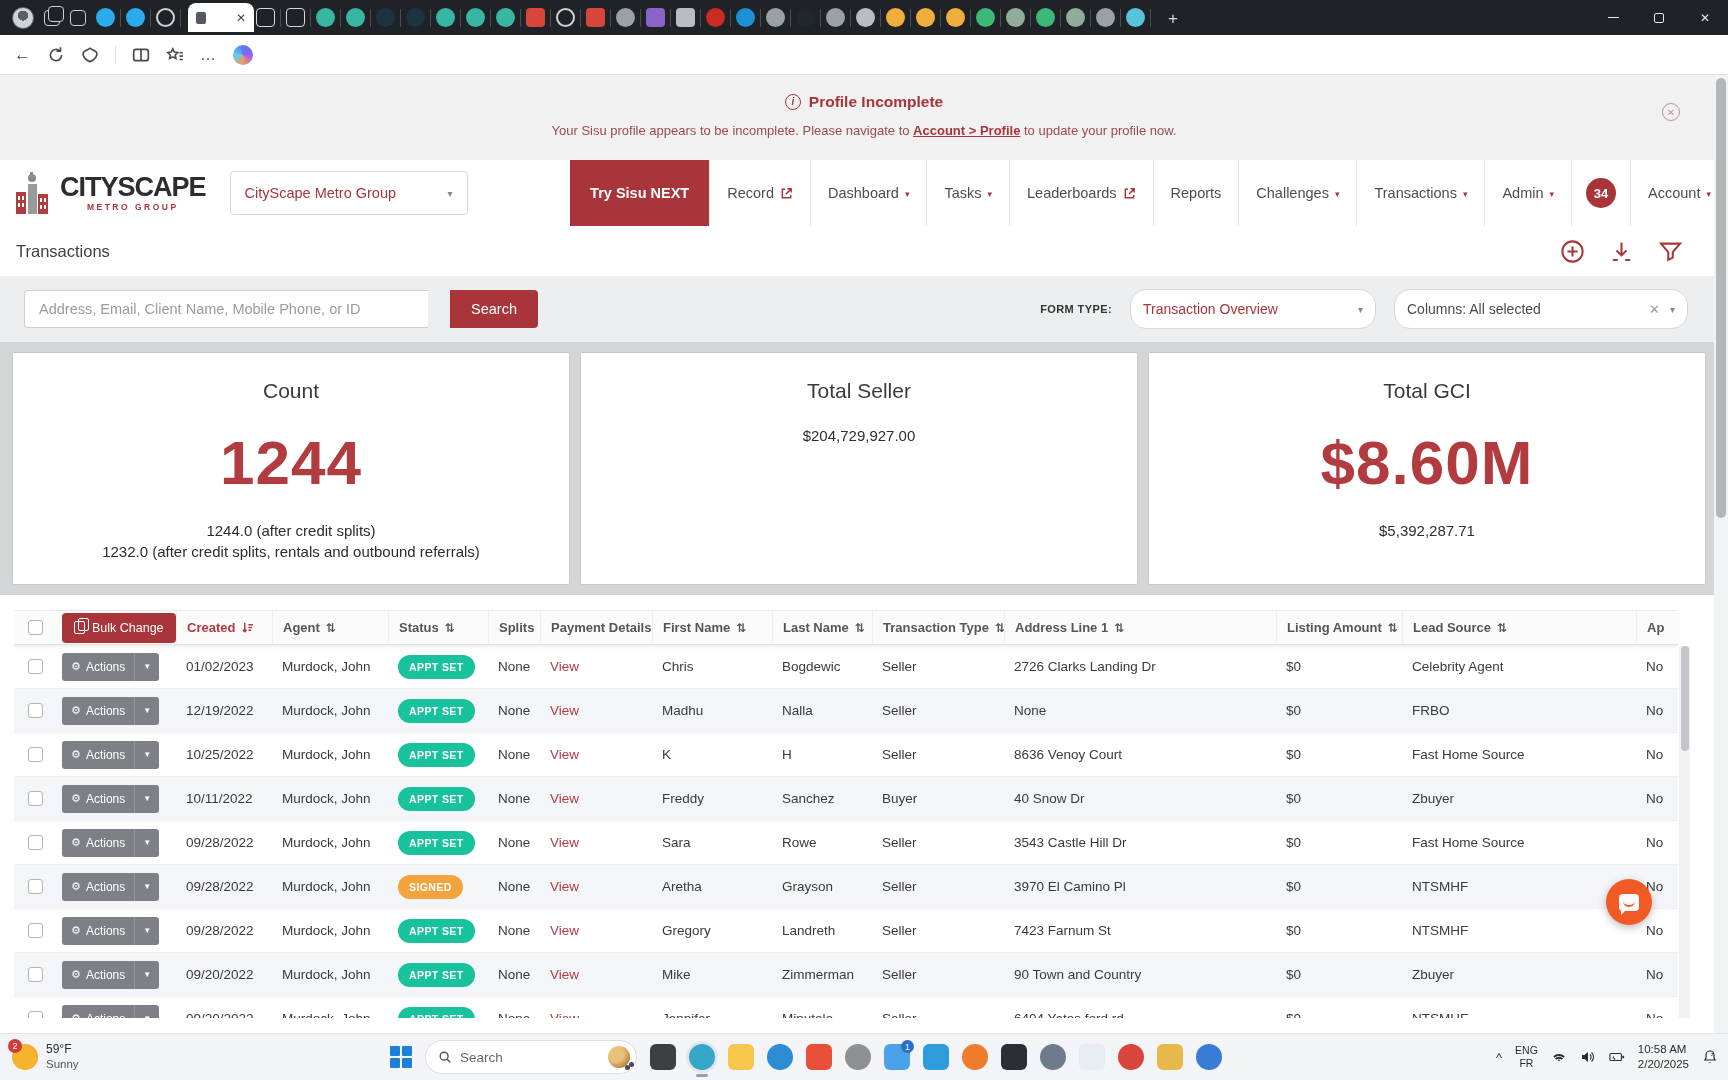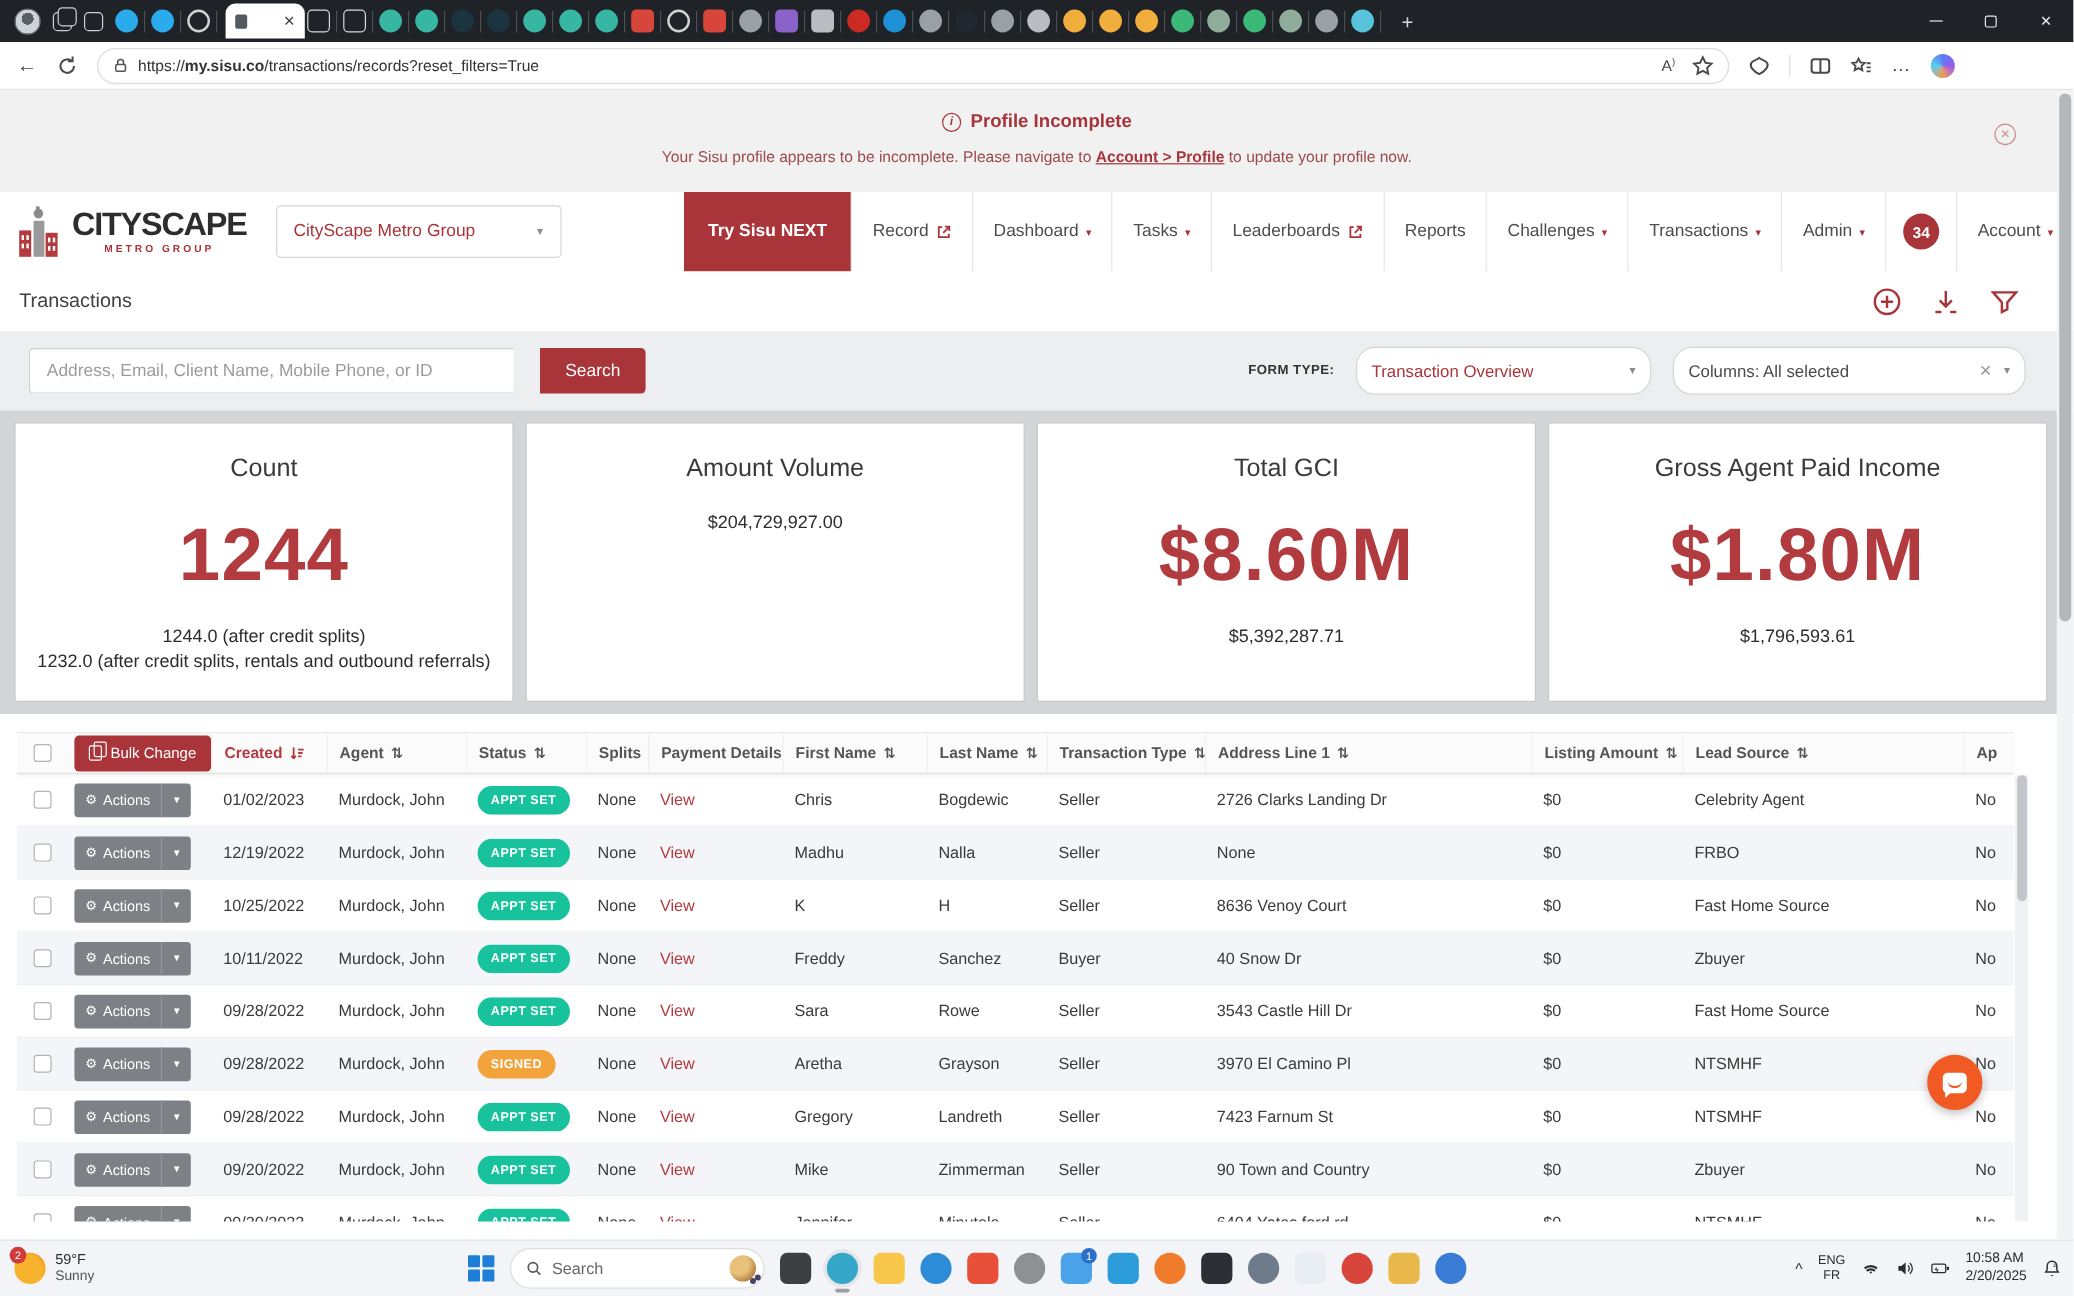--- a/index.html
+++ b/index.html
@@ -246,33 +246,20 @@
       </div>
     <div class="wc">✕</div>
   </div>
 </div>
 
 <div class="btoolbar">
   <span class="nav-glyph">←</span>
   <svg class="tool-ic" viewBox="0 0 16 16" fill="none" stroke="currentColor" stroke-width="1.5">
       <path d="M13 8a5 5 0 1 1-1.5-3.5M12 1v3.5h-3.5"></path>
     </svg>
-  <div class="urlpill">
-    <svg class="tool-ic" style="width:13px;height:13px" viewBox="0 0 16 16" fill="none" stroke="#555" stroke-width="1.6">
-        <rect x="3" y="7" width="10" height="7" rx="1.5"></rect>
-        <path d="M5 7V5a3 3 0 0 1 6 0v2"></path>
-      </svg>
-    <span class="url-text"><span>https://</span><b>my.sisu.co</b><span>/transactions/records?reset_filters=True</span></span>
-    <span class="pill-right">
-      <span style="font-size:13px;color:#4a4a4a"><span>A</span><sup style="font-size:8px">)</sup></span>
-      <svg class="tool-ic" viewBox="0 0 16 16" fill="none" stroke="currentColor" stroke-width="1.4">
-          <path d="M8 1.5l2 4.1 4.5.6-3.3 3.1.8 4.4L8 11.6l-4 2.1.8-4.4L1.5 6.2 6 5.6z"></path>
-        </svg>
-    </span>
-  </div>
   <div class="toolbar-right">
     <svg class="tool-ic" viewBox="0 0 16 16" fill="none" stroke="currentColor" stroke-width="1.5">
         <path d="M8 2c2 2 5 1.5 6 4s-1.5 6-6 8C3.5 12 1 8.5 2 6s4-2 6-4z"></path>
       </svg>
     <span class="vbar"></span>
     <svg class="tool-ic" viewBox="0 0 16 16" fill="none" stroke="currentColor" stroke-width="1.5">
         <rect x="1.5" y="3" width="13" height="10" rx="2"></rect>
         <path d="M8 3v10"></path>
       </svg>
     <svg class="tool-ic" viewBox="0 0 16 16" fill="none" stroke="currentColor" stroke-width="1.4">
@@ -418,41 +405,34 @@
   <div class="card">
     <div class="card-title">Count</div>
     <div class="card-value">1244</div>
     <div class="card-subs">
           <div>1244.0 (after credit splits)</div>
           <div>1232.0 (after credit splits, rentals and outbound referrals)</div>
         </div>
   </div>
 
   <div class="card">
-    <div class="card-title">Amount Volume</div>
+    <div class="card-title">Total Seller</div>
     <div class="card-subs">
           <div>$204,729,927.00</div>
         </div>
   </div>
 
   <div class="card">
     <div class="card-title">Total GCI</div>
     <div class="card-value">$8.60M</div>
     <div class="card-subs">
           <div>$5,392,287.71</div>
         </div>
   </div>
 
-  <div class="card">
-    <div class="card-title">Gross Agent Paid Income</div>
-    <div class="card-value">$1.80M</div>
-    <div class="card-subs">
-          <div>$1,796,593.61</div>
-        </div>
-  </div>
 </div>
 
   <div class="tablewrap">
     <div class="tgrid thead">
       <div style="height:100%;display:flex;align-items:center">
           <div class="cb"></div>
         </div>
       <div><span class="bulk-btn">
             <span class="copy-ic"></span>
             <span>Bulk Change</span>

